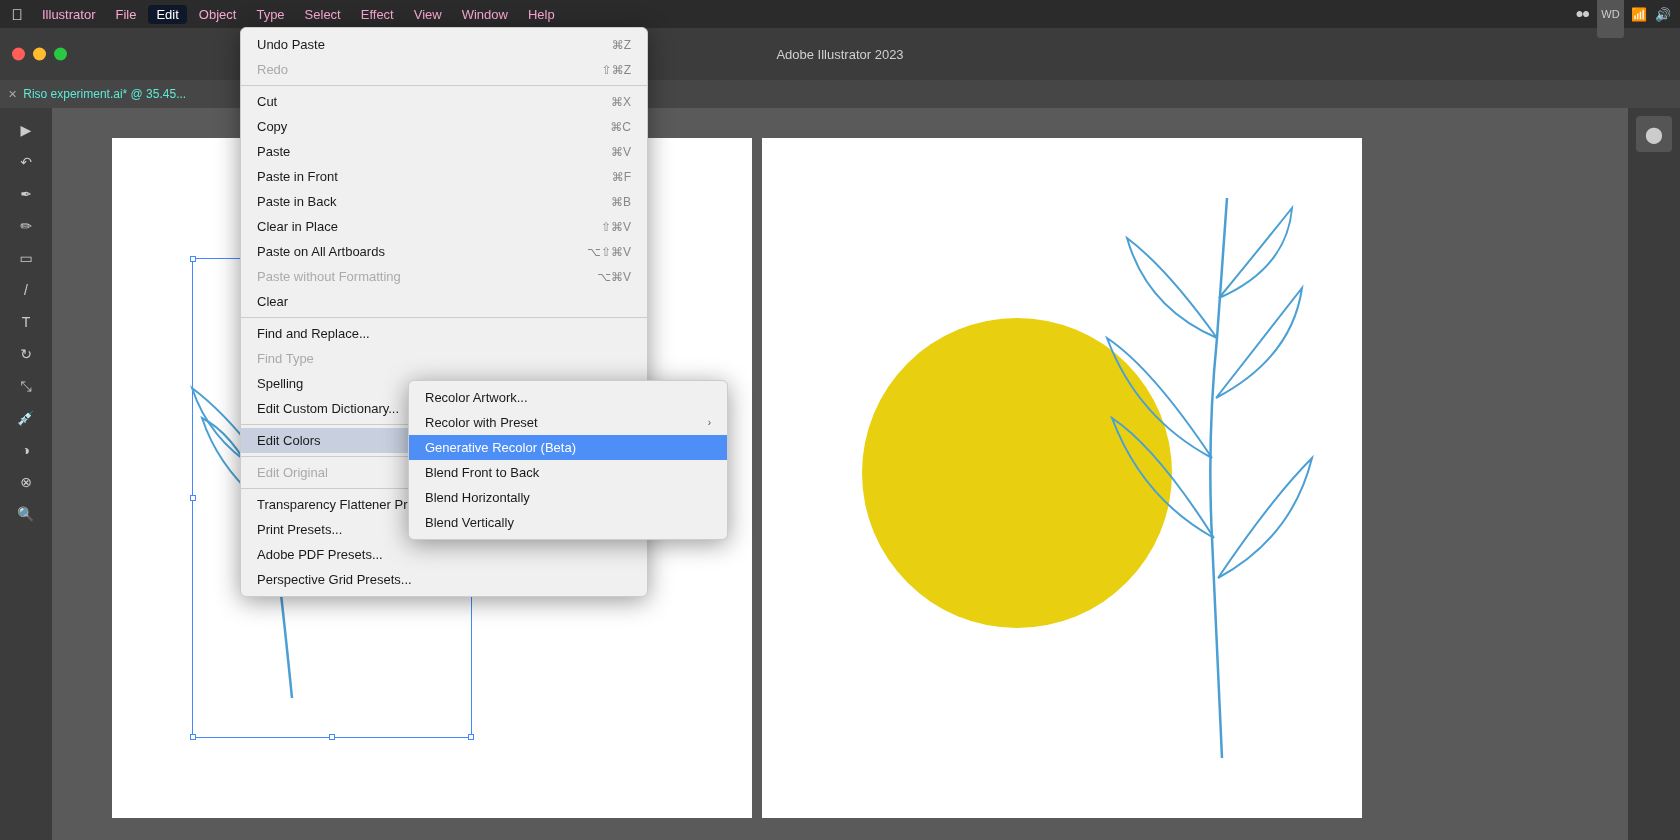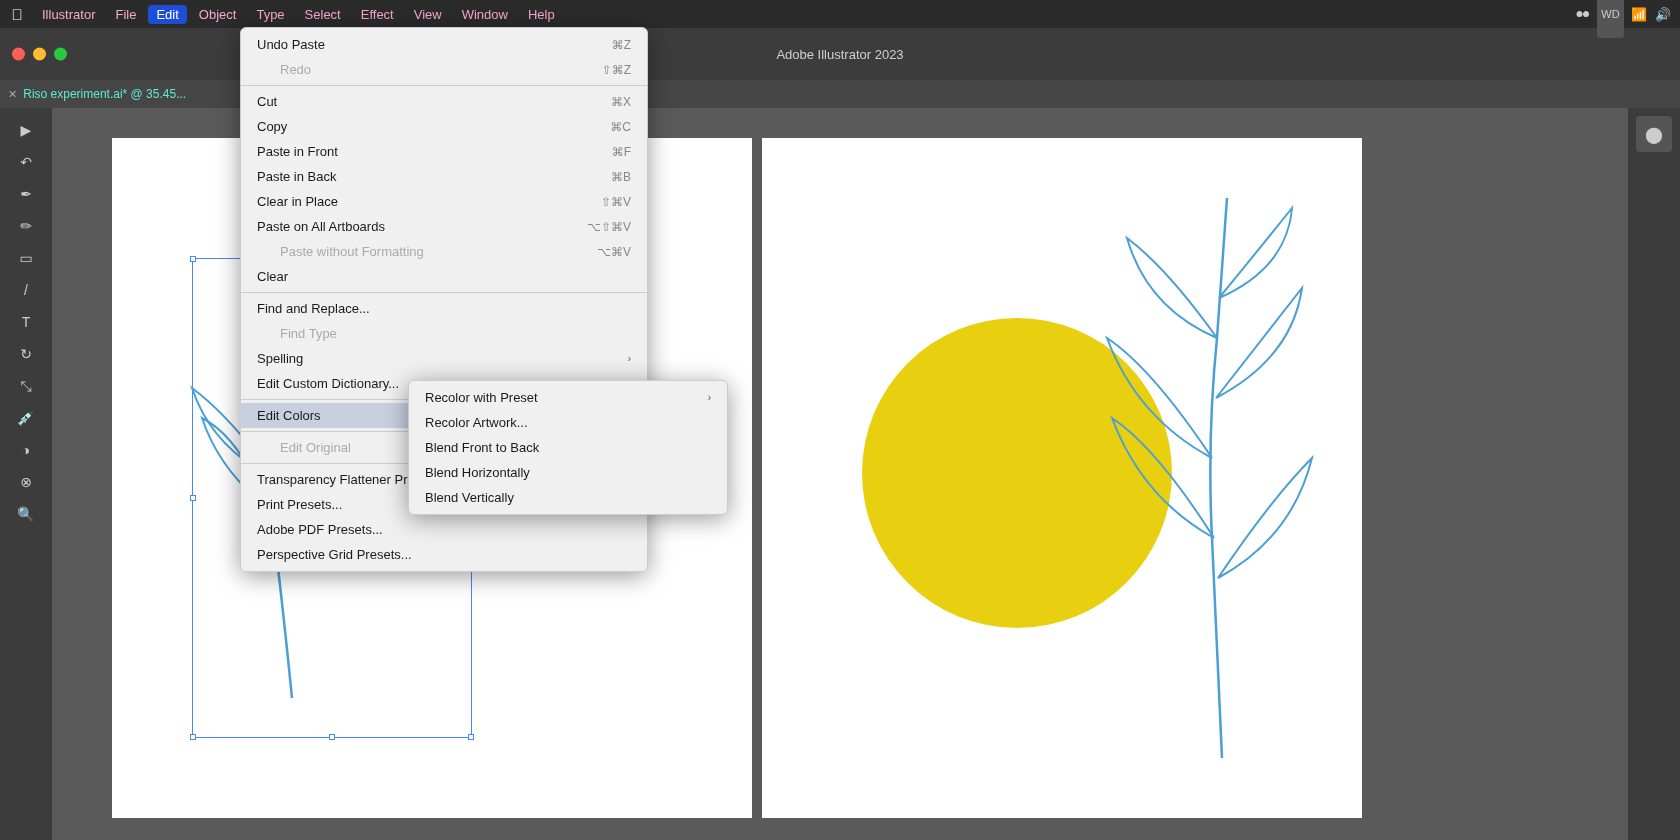--- a/index.html
+++ b/index.html
@@ -39,21 +39,21 @@
     }
     .menubar-item {
       color: #f9a8d4;
       font-size: 13px;
       padding: 2px 8px;
       border-radius: 4px;
       cursor: pointer;
       white-space: nowrap;
     }
     .menubar-item.active {
-      background: #1d4ed8;
+      background: #0f172a;
       color: #fff;
     }
     .menubar-right {
       margin-left: auto;
       display: flex;
       align-items: center;
       gap: 8px;
       color: #ccc;
       font-size: 13px;
     }
@@ -191,21 +191,21 @@
     .menu-item {
       display: flex;
       align-items: center;
       justify-content: space-between;
       padding: 5px 16px;
       cursor: pointer;
       color: #1a1a1a;
       font-size: 13px;
       white-space: nowrap;
     }
-    .menu-item.disabled { color: #aaa; cursor: default; margin-left: 23px; }
+    .menu-item.disabled { color: #aaa; cursor: default; }
     .menu-item.has-submenu {}
     .menu-item .shortcut {
       color: #888;
       font-size: 12px;
       margin-left: 20px;
     }
     .menu-separator {
       height: 1px;
       background: #ccc;
       margin: 3px 0;
@@ -382,20 +382,24 @@
 
   <div class="menu-item">
     <span>Cut</span>
     <span class="shortcut">⌘X</span>
   </div>
   <div class="menu-item">
     <span>Copy</span>
     <span class="shortcut">⌘C</span>
   </div>
   <div class="menu-item">
+    <span>Paste</span>
+    <span class="shortcut">⌘V</span>
+  </div>
+  <div class="menu-item">
     <span>Paste in Front</span>
     <span class="shortcut">⌘F</span>
   </div>
   <div class="menu-item">
     <span>Paste in Back</span>
     <span class="shortcut">⌘B</span>
   </div>
   <div class="menu-item">
     <span>Clear in Place</span>
     <span class="shortcut">⇧⌘V</span>
@@ -451,26 +455,29 @@
   </div>
   <div class="menu-item">
     <span>Adobe PDF Presets...</span>
   </div>
   <div class="menu-item">
     <span>Perspective Grid Presets...</span>
   </div>
 </div>
 
 <div class="submenu">
+  <div class="menu-item">
+    <span>Recolor Artwork...</span>
+  </div>
   <div class="menu-item has-submenu">
     <span>Recolor with Preset</span>
     <span class="submenu-arrow">›</span>
   </div>
-  <div class="menu-item">
-    <span>Recolor Artwork...</span>
+  <div class="menu-item highlighted" style="background:#4d8ef7;color:#fff;">
+    <span>Generative Recolor (Beta)</span>
   </div>
   <div class="menu-item">
     <span>Blend Front to Back</span>
   </div>
   <div class="menu-item">
     <span>Blend Horizontally</span>
   </div>
   <div class="menu-item">
     <span>Blend Vertically</span>
   </div>

